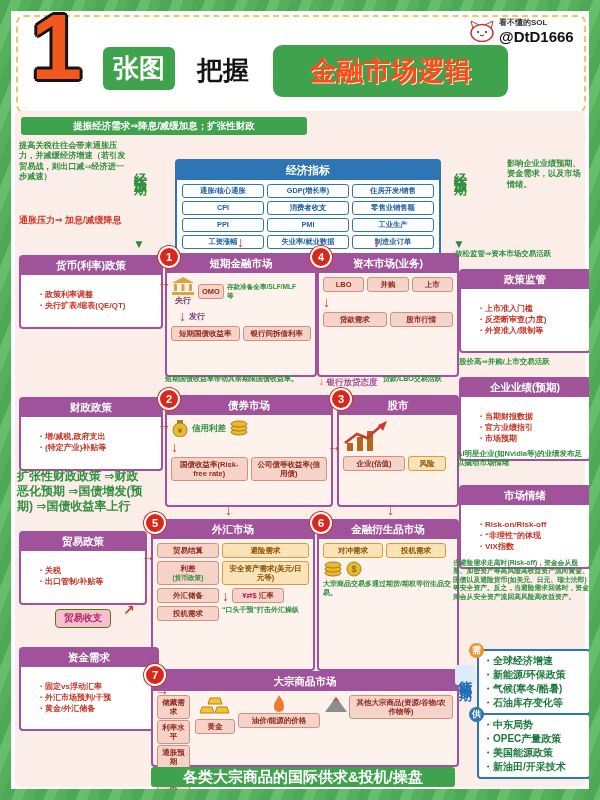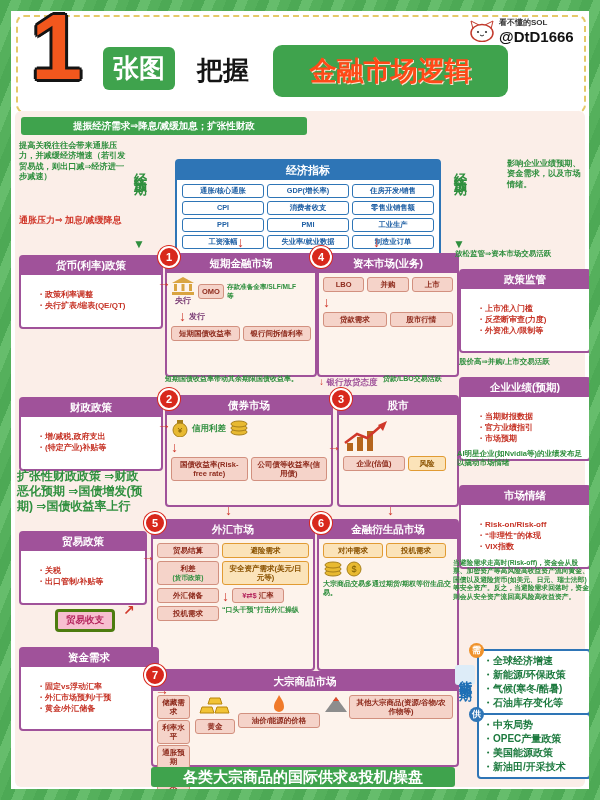--- a/index.html
+++ b/index.html
@@ -43,21 +43,21 @@
   .ind{position:absolute;border:2px solid #2e75b6;background:#fff;border-radius:4px}
   .ind .hd{background:#2e75b6;color:#fff;font-weight:bold;font-size:11px;text-align:center;padding:2px}
   .indgrid{display:grid;grid-template-columns:repeat(3,1fr);grid-template-rows:repeat(4,1fr);grid-auto-flow:column;gap:3px;padding:4px 5px}
   .tiny{font-size:6.6px}
   .clab{font-size:8px;font-weight:bold;color:#7a3b74}
   .ebox{position:absolute;border:2px solid #2e75b6;background:#fff;border-radius:4px}
   .ebox ul{list-style:none;margin:0;padding:3px 4px}
   .ebox li{font-size:10px;color:#1d7a3f;font-weight:bold;line-height:1.4}
   .ebox li::before{content:"・"}
   .cbadge{position:absolute;width:15px;height:15px;border-radius:50%;color:#fff;font-size:9px;font-weight:bold;display:flex;align-items:center;justify-content:center;z-index:4}
-  .tbbadge{position:absolute;background:#f7bfd0;color:#b4245c;font-size:9.5px;font-weight:bold;border-radius:4px;padding:2px 8px;border:3px solid #4d7c0f}
+  .tbbadge{position:absolute;background:#f7bfd0;color:#b4245c;font-size:9.5px;font-weight:bold;border-radius:4px;padding:2px 8px;border:1px solid #4d7c0f}
 </style>
 </head>
 <body>
 
 <div class="frame">
 <div class="page">
 
   <div class="hcard"></div>
   <div class="big1">1</div>
   <div class="zt">张图</div>

